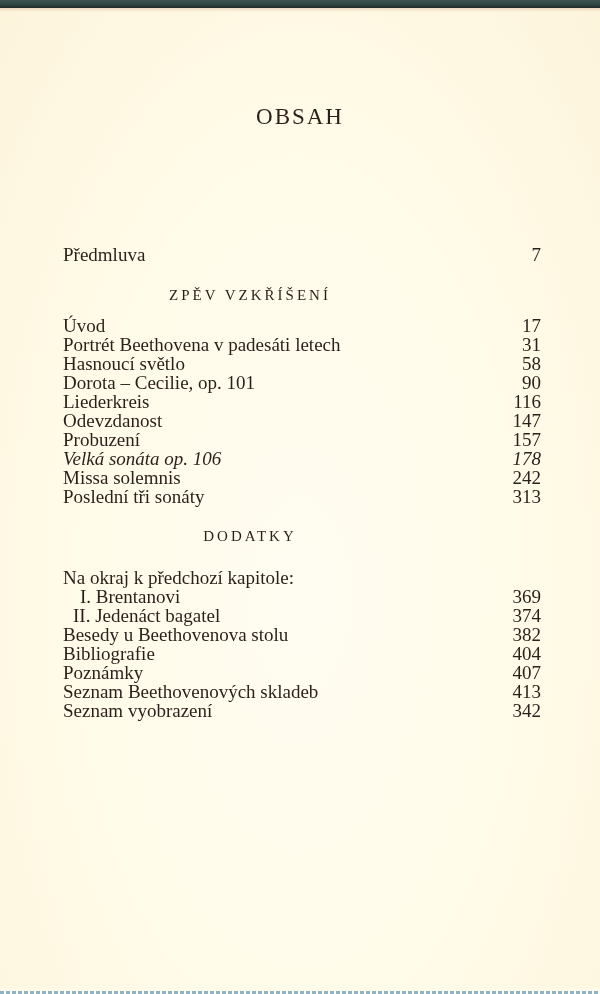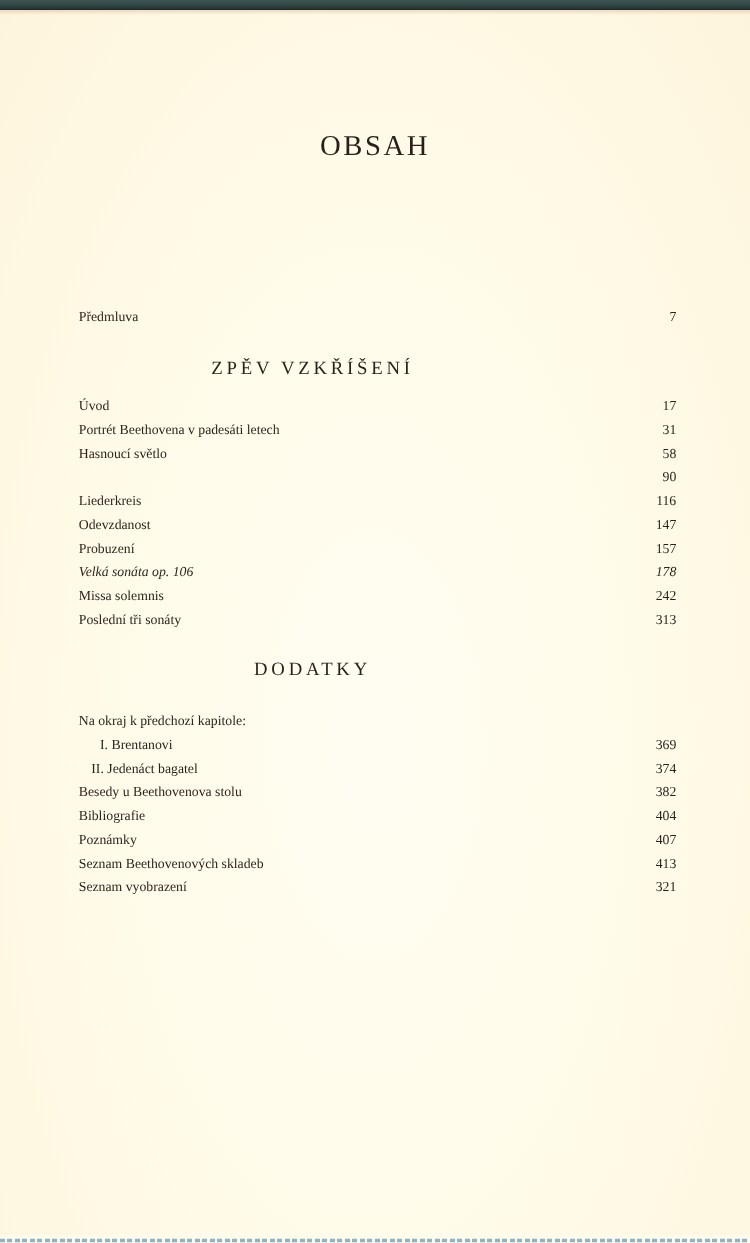--- a/index.html
+++ b/index.html
@@ -53,21 +53,21 @@
       text-align: center;
       font-size: 15px;
       letter-spacing: 3px;
       color: #2a1f1a;
     }
     .toc-row {
       position: absolute;
       left: 63px;
       width: 478px;
       height: 19px;
-      font-size: 11px;
+      font-size: 19px;
       line-height: 19px;
     }
     .toc-row .label {
       position: absolute;
       left: 0;
       white-space: nowrap;
     }
     .toc-row .page {
       position: absolute;
       right: 0;
@@ -98,20 +98,21 @@
 </div>
 <div class="toc-row" style="top:335px;">
   <span class="label">Portrét Beethovena v padesáti letech</span>
   <span class="page">31</span>
 </div>
 <div class="toc-row" style="top:354px;">
   <span class="label">Hasnoucí světlo</span>
   <span class="page">58</span>
 </div>
 <div class="toc-row" style="top:373px;">
+  <span class="label">Dorota – Cecilie, op. 101</span>
   <span class="page">90</span>
 </div>
 <div class="toc-row" style="top:392px;">
   <span class="label">Liederkreis</span>
   <span class="page">116</span>
 </div>
 <div class="toc-row" style="top:411px;">
   <span class="label">Odevzdanost</span>
   <span class="page">147</span>
 </div>
@@ -157,16 +158,16 @@
 <div class="toc-row" style="top:663px;">
   <span class="label">Poznámky</span>
   <span class="page">407</span>
 </div>
 <div class="toc-row" style="top:682px;">
   <span class="label">Seznam Beethovenových skladeb</span>
   <span class="page">413</span>
 </div>
 <div class="toc-row" style="top:701px;">
   <span class="label">Seznam vyobrazení</span>
-  <span class="page">321</span>
+  <span class="page">342</span>
 </div>
 
 <div class="bottom-edge"></div>
 
 </body></html>

